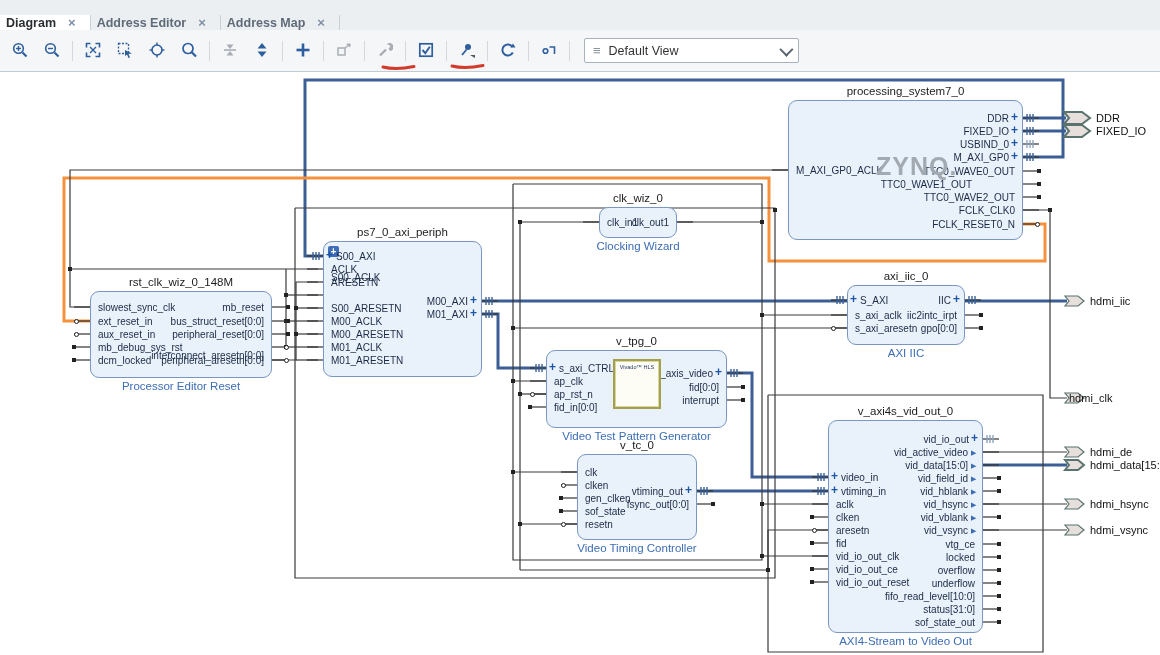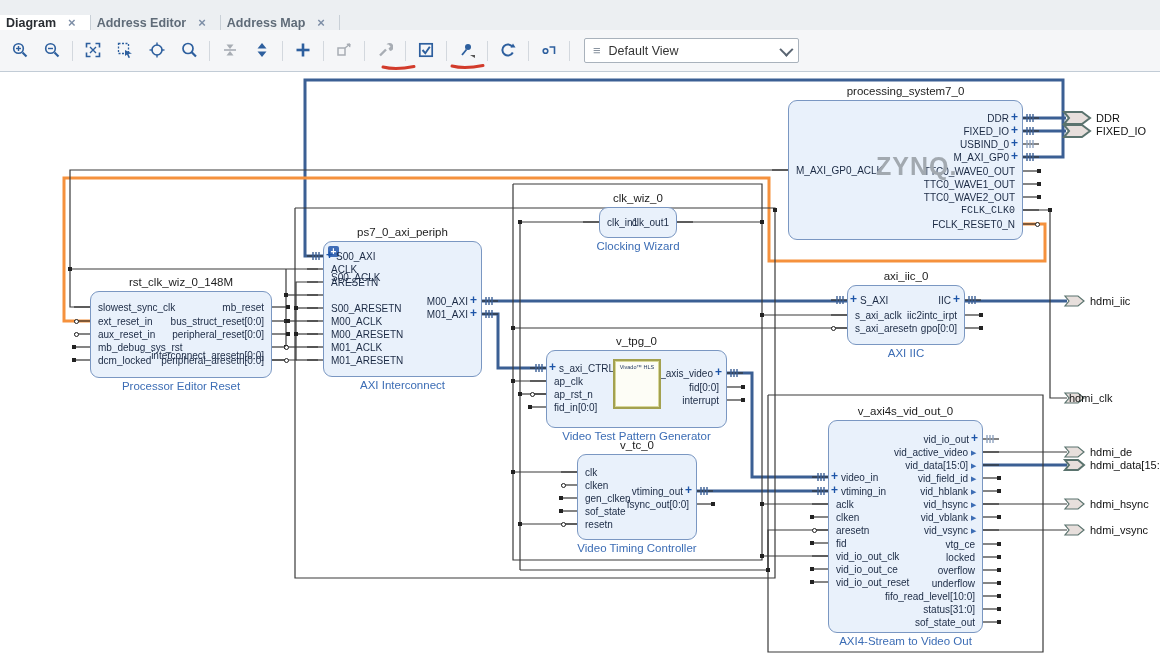--- a/index.html
+++ b/index.html
@@ -415,23 +415,23 @@
     <div class="port" style="left: 796px; top: 165px;">M_AXI_GP0_ACLK</div>
     <div class="port pr" style="left: 853px; width: 156px; top: 113px;">DDR</div>
     <div class="plus" style="left: 1011px; top: 112px;">+</div>
     <div class="port pr" style="left: 853px; width: 156px; top: 126px;">FIXED_IO</div>
     <div class="plus" style="left: 1011px; top: 125px;">+</div>
     <div class="port pr" style="left: 853px; width: 156px; top: 139px;">USBIND_0</div>
     <div class="plus" style="left: 1011px; top: 138px;">+</div>
     <div class="port pr" style="left: 853px; width: 156px; top: 152px;">M_AXI_GP0</div>
     <div class="plus" style="left: 1011px; top: 151px;">+</div>
     <div class="port pr" style="left: 853px; width: 162px; top: 166px;">TTC0_WAVE0_OUT</div>
-    <div class="port pr" style="left: 853px; width: 162px; top: 179px;">TTC0_WAVE1_OUT</div>
+    <div class="port pr" style="left: 810px; width: 162px; top: 179px;">TTC0_WAVE1_OUT</div>
     <div class="port pr" style="left: 853px; width: 162px; top: 192px;">TTC0_WAVE2_OUT</div>
-    <div class="port pr" style="left: 853px; width: 162px; top: 205px; font-family: Liberation Mono, monospace;">FCLK_CLK0</div>
+    <div class="port pr" style="left: 853px; width: 162px; top: 205px;">FCLK_CLK0</div>
     <div class="port pr" style="left: 853px; width: 162px; top: 219px;">FCLK_RESET0_N</div>
     <div class="rstc" style="left: 1034.5px; top: 221.5px;"></div>
     <div class="zynq" style="left: 876px; top: 152px;">ZYNQ.</div>
     <div class="block" style="left: 90px; top: 291px; width: 182px; height: 87px;"></div>
     <div class="btitle" style="left: 30px; width: 302px; top: 276px;">rst_clk_wiz_0_148M</div>
     <div class="btype" style="left: 30px; width: 302px; top: 380px;">Processor Editor Reset</div>
     <div class="port" style="left: 98px; top: 302px;">slowest_sync_clk</div>
     <div class="port" style="left: 98px; top: 316px;">ext_reset_in</div>
     <div class="rstc" style="left: 73.5px; top: 318.5px;"></div>
     <div class="port" style="left: 98px; top: 329px;">aux_reset_in</div>
@@ -440,21 +440,20 @@
     <div class="port" style="left: 98px; top: 355px;">dcm_locked</div>
     <div class="port pr" style="left: 102px; width: 162px; top: 302px;">mb_reset</div>
     <div class="port pr" style="left: 102px; width: 162px; top: 316px;">bus_struct_reset[0:0]</div>
     <div class="port pr" style="left: 102px; width: 162px; top: 329px;">peripheral_reset[0:0]</div>
     <div class="port pr" style="left: 102px; width: 162px; top: 342px; margin-top: 8px;">interconnect_aresetn[0:0]</div>
     <div class="rstc" style="left: 283.5px; top: 344.5px;"></div>
     <div class="port pr" style="left: 102px; width: 162px; top: 355px;">peripheral_aresetn[0:0]</div>
     <div class="rstc" style="left: 283.5px; top: 357.5px;"></div>
     <div class="block" style="left: 323px; top: 241px; width: 159px; height: 136px;"></div>
     <div class="btitle" style="left: 263px; width: 279px; top: 226px;">ps7_0_axi_periph</div>
-    <div class="btype" style="left: 263px; width: 279px; top: 379px;">AXI Interconnect</div>
     <div class="expbox" style="left: 328px; top: 246px;">+</div>
     <div class="port" style="left: 336px; top: 251px;">S00_AXI</div>
     <div class="plus" style="left: 326px; top: 250px;">+</div>
     <div class="port" style="left: 331px; top: 264px;">ACLK</div>
     <div class="port" style="left: 331px; top: 277px;">ARESETN</div>
     <div class="port" style="left: 331px; top: 272px;">S00_ACLK</div>
     <div class="port" style="left: 331px; top: 303px;">S00_ARESETN</div>
     <div class="port" style="left: 331px; top: 316px;">M00_ACLK</div>
     <div class="port" style="left: 331px; top: 329px;">M00_ARESETN</div>
     <div class="port" style="left: 331px; top: 342px;">M01_ACLK</div>

